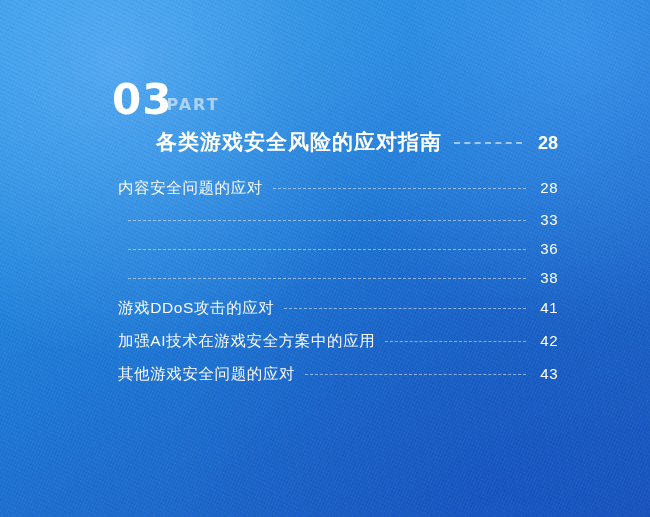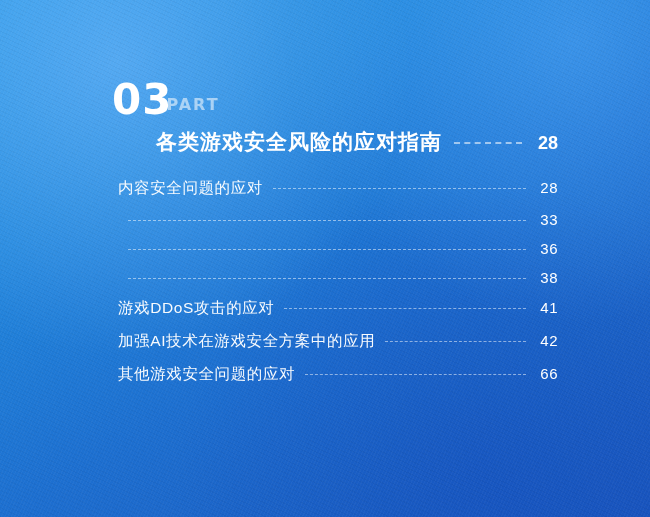--- a/index.html
+++ b/index.html
@@ -179,18 +179,18 @@
 
       <div class="toc-row">
         <span class="toc-label">加强AI技术在游戏安全方案中的应用</span>
         <span class="toc-dots"></span>
         <span class="toc-page">42</span>
       </div>
 
       <div class="toc-row">
         <span class="toc-label">其他游戏安全问题的应对</span>
         <span class="toc-dots"></span>
-        <span class="toc-page">66</span>
+        <span class="toc-page">43</span>
       </div>
 
     </div>
   </div>
 </div>
 
 </body></html>

